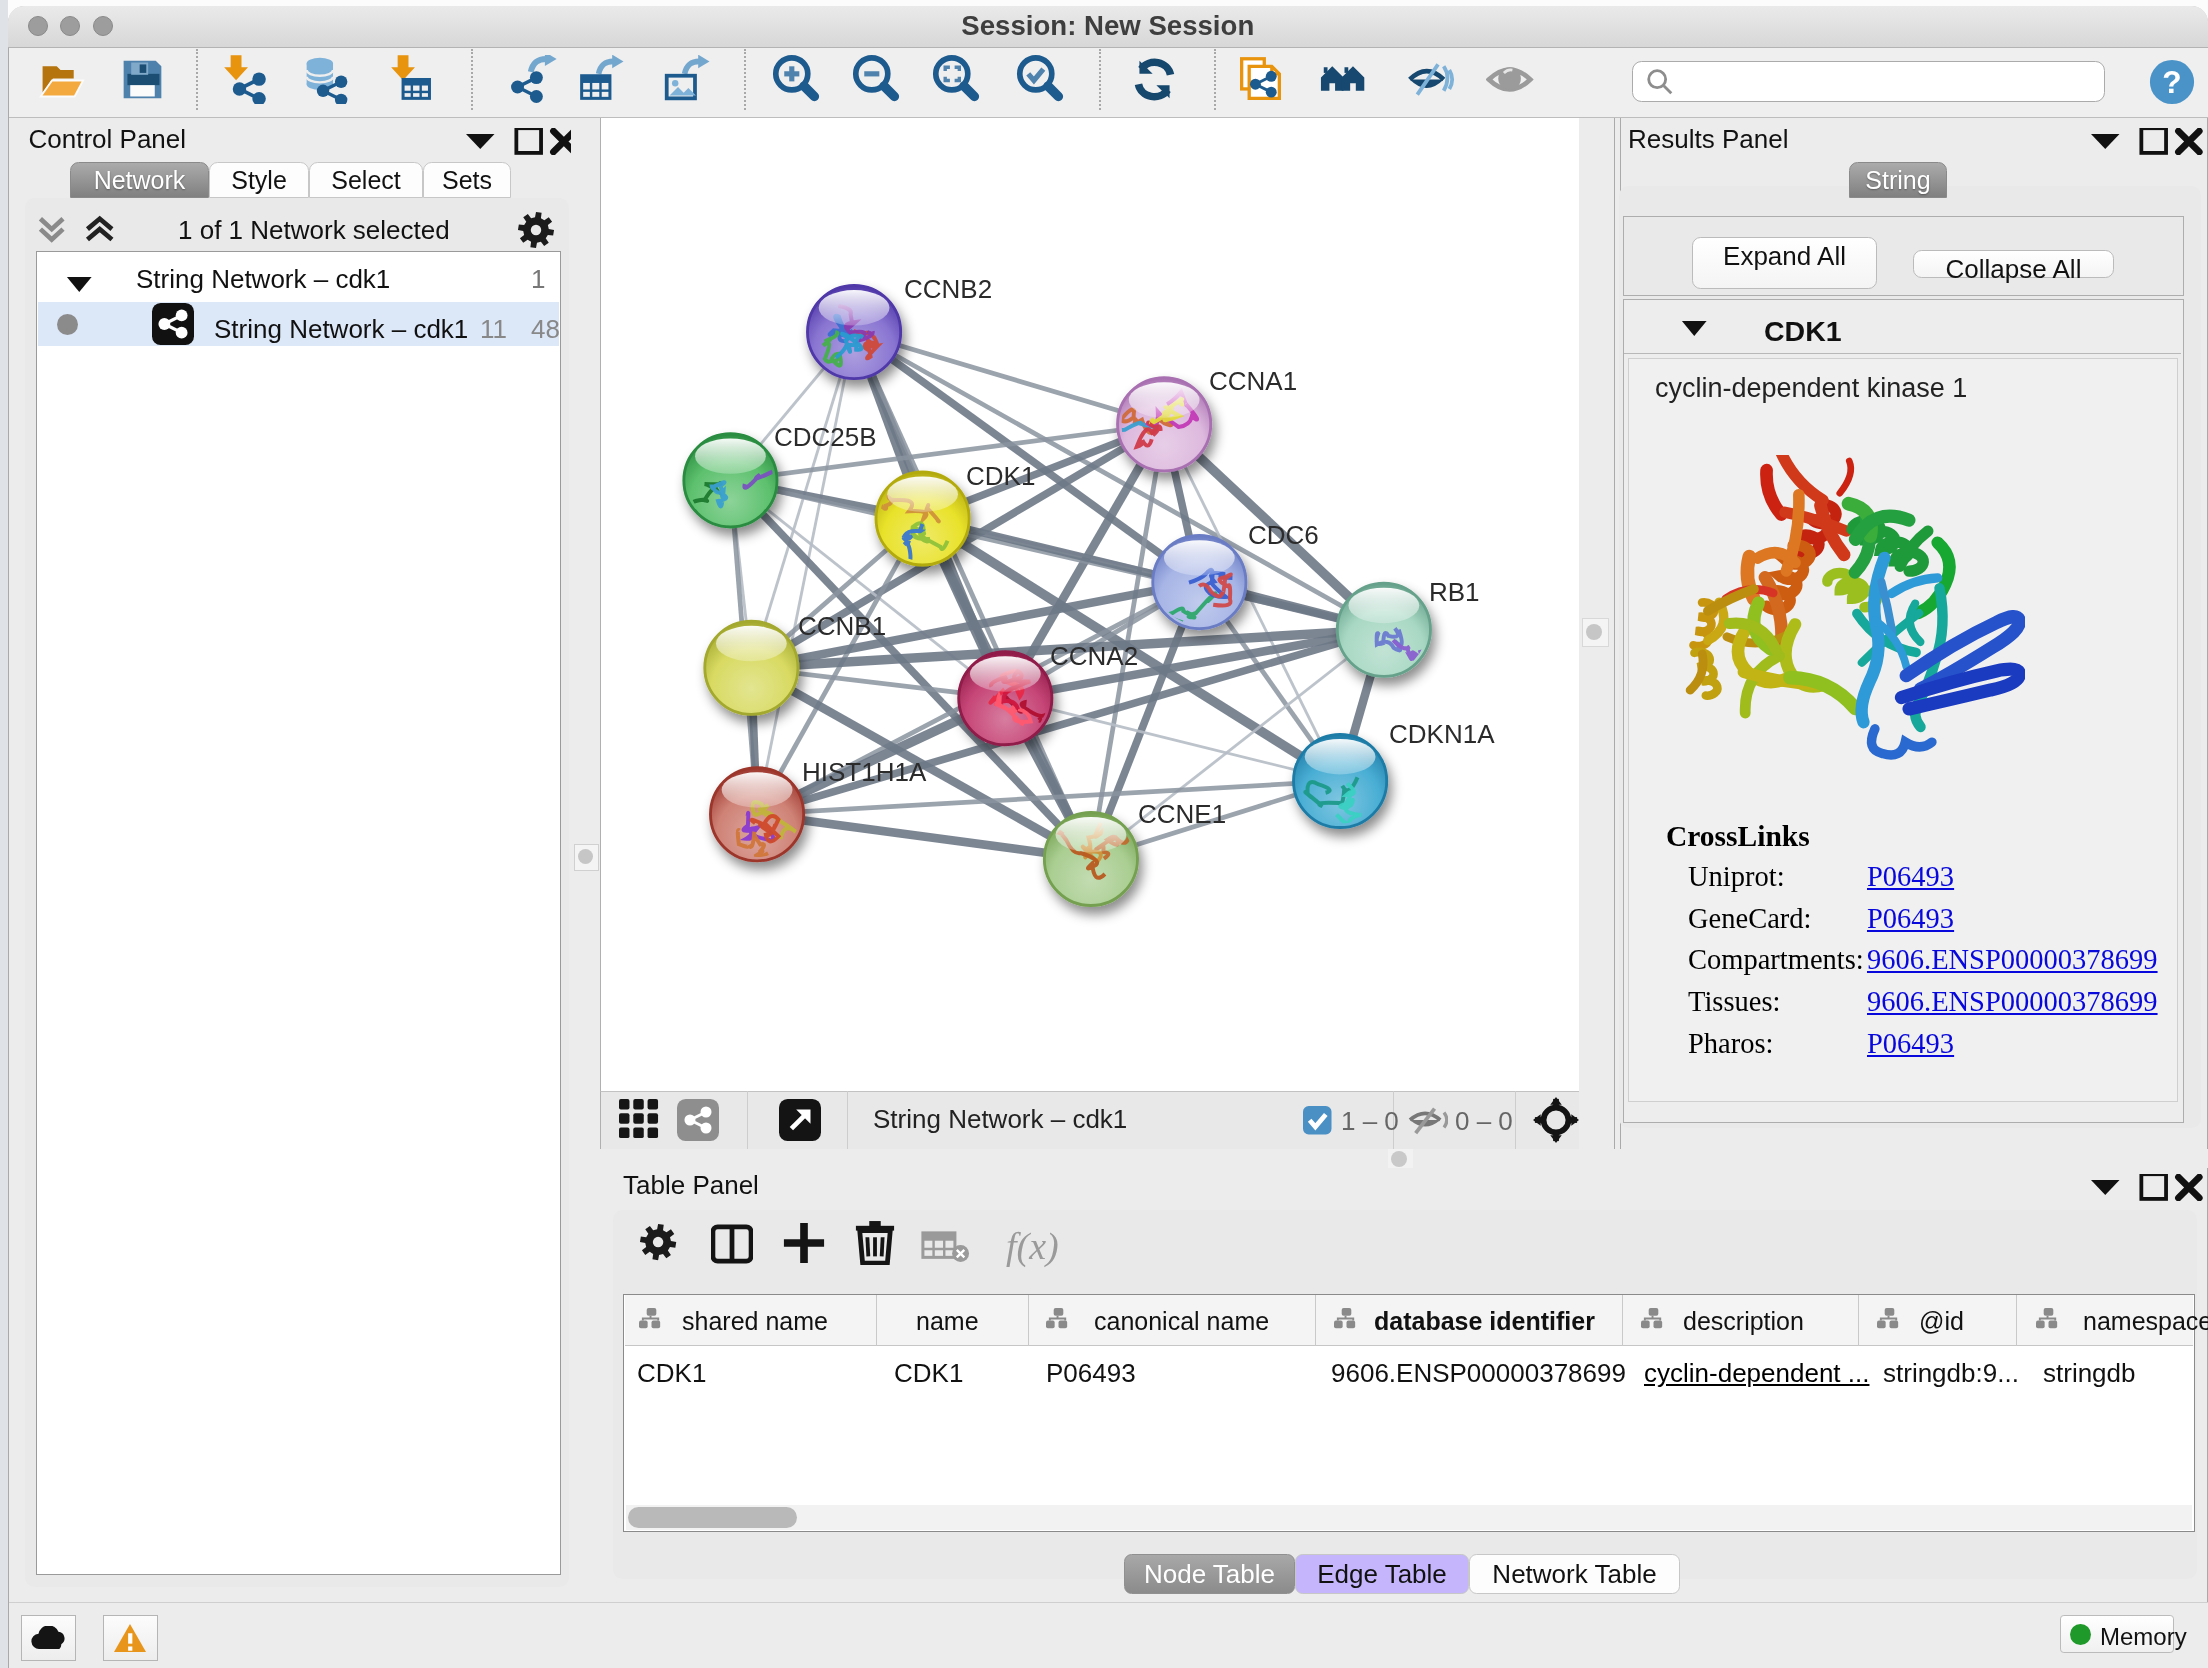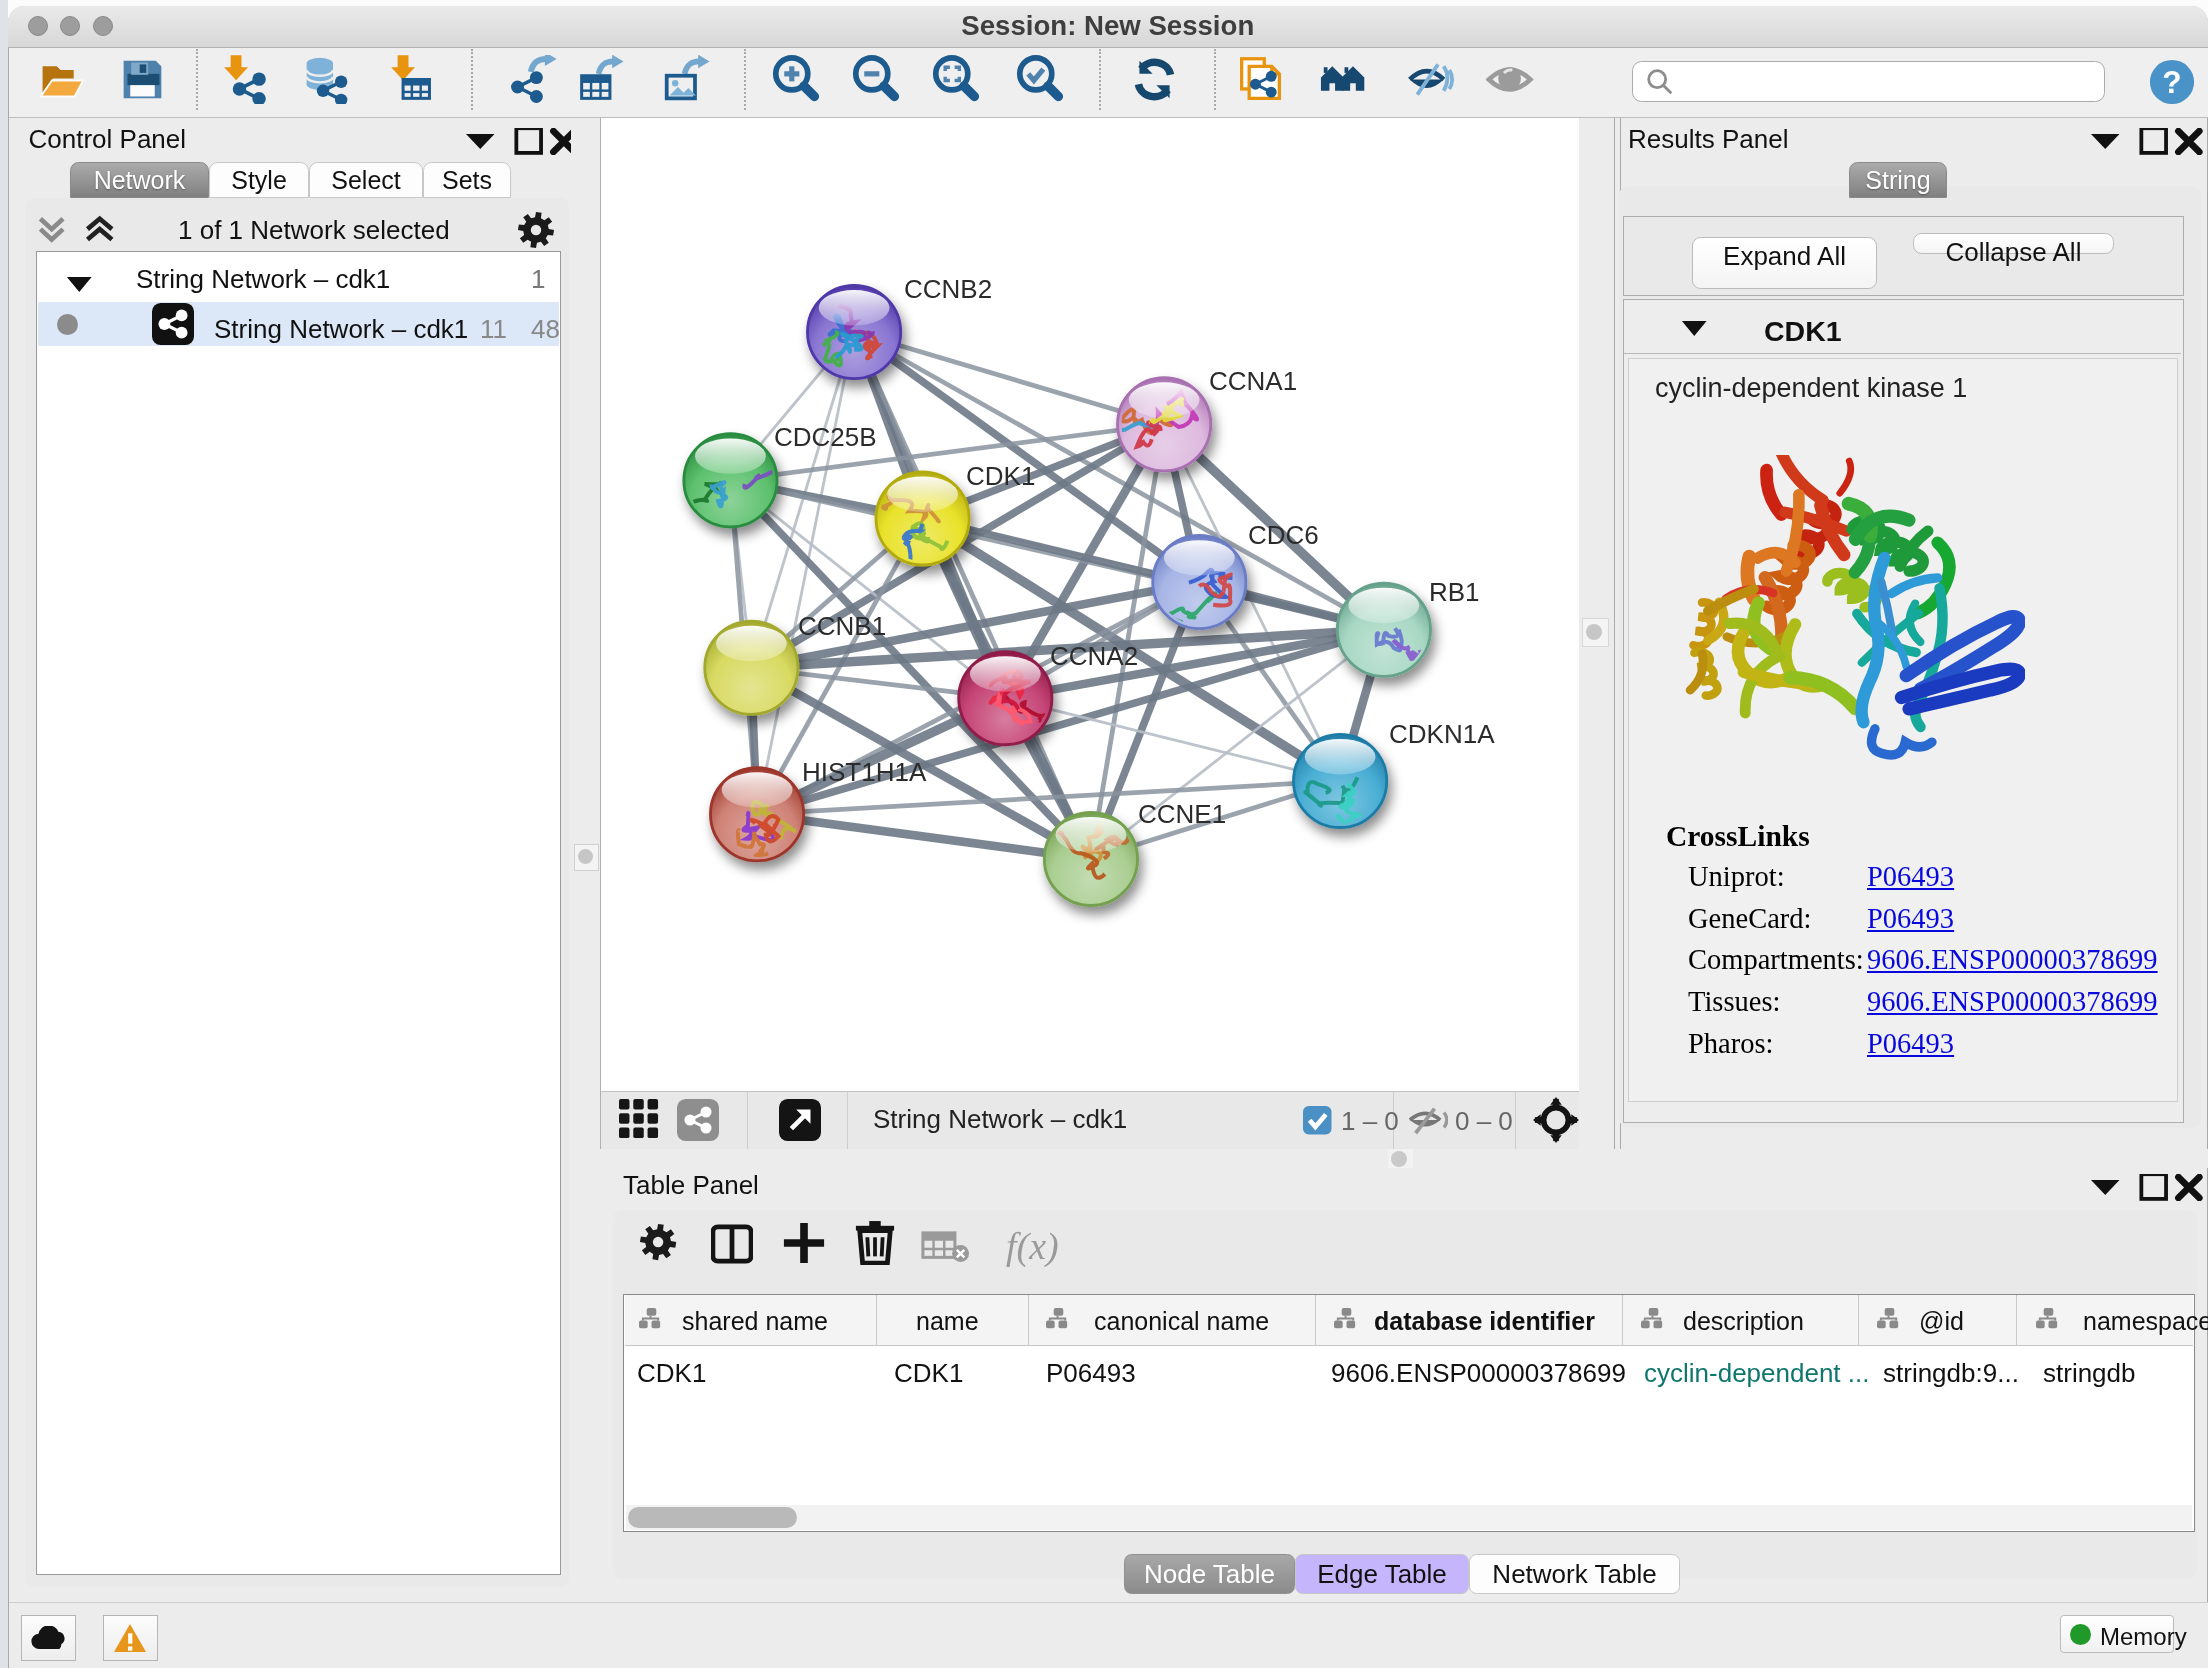--- a/index.html
+++ b/index.html
@@ -567,21 +567,21 @@
 <div class="abs" style="left:1628px;top:124px;font-size:26px;color:#111;font-weight:normal;white-space:nowrap;">Results Panel</div>
 <svg class="abs" style="left:2091px;top:128px;" width="114" height="27" viewBox="0 0 120 28">
     <path d="M0 6 h30 l-15 16 z" fill="#111"></path>
     <rect x="53" y="0" width="26" height="26" fill="none" stroke="#111" stroke-width="4"></rect>
     <path d="M92 3 l22 22 M114 3 l-22 22" stroke="#111" stroke-width="7" stroke-linecap="round"></path>
   </svg>
 <div class="tab tabsel" style="left:1849px;top:162px;width:98px">String</div>
 <div class="abs inner" style="left:1619px;top:186px;width:582px;height:942px"></div>
 <div class="abs" style="left:1623px;top:216px;width:561px;height:80px;border:1.9px solid #adadad"></div>
 <div class="btn" style="left:1692px;top:237px;width:185px;height:52px;line-height:36px">Expand All</div>
-<div class="btn" style="left:1913px;top:233px;width:201px;height:21px;line-height:36px">Collapse All</div>
+<div class="btn" style="left:1913px;top:250px;width:201px;height:28px;line-height:36px">Collapse All</div>
 <div class="abs" style="left:1623px;top:299px;width:561px;height:824px;border:1.9px solid #adadad;background:#ededed"></div>
 <div class="abs" style="left:1624px;top:301px;width:557px;height:53px;border-bottom:1.9px solid #b8b8b8"></div>
 <svg class="abs" style="left:1680px;top:318px;" width="28.5" height="21" viewBox="0 0 30 22">
     <path d="M2 3 h26 l-13 16 z" fill="#111"></path>
   </svg>
 <div class="abs" style="left:1764px;top:315px;font-size:28.5px;color:#111;font-weight:bold;white-space:nowrap;">CDK1</div>
 <div class="abs" style="left:1628px;top:358px;width:550px;height:744px;background:#f0f0f0;border:1px solid #cfcfcf"></div>
 <div class="abs" style="left:1655px;top:373px;font-size:27px;color:#222;font-weight:normal;white-space:nowrap;">cyclin-dependent kinase 1</div>
 <svg class="abs" style="left:1664px;top:455px;" width="361" height="314" viewBox="0 0 380 330">
     <g>
@@ -737,21 +737,21 @@
 <div class="abs" style="left:876px;top:1295px;width:0;height:51px;border-left:1.9px solid #c9c9c9"></div>
 <div class="abs" style="left:1028px;top:1295px;width:0;height:51px;border-left:1.9px solid #c9c9c9"></div>
 <div class="abs" style="left:1315px;top:1295px;width:0;height:51px;border-left:1.9px solid #c9c9c9"></div>
 <div class="abs" style="left:1622px;top:1295px;width:0;height:51px;border-left:1.9px solid #c9c9c9"></div>
 <div class="abs" style="left:1858px;top:1295px;width:0;height:51px;border-left:1.9px solid #c9c9c9"></div>
 <div class="abs" style="left:2016px;top:1295px;width:0;height:51px;border-left:1.9px solid #c9c9c9"></div>
 <div class="abs" style="left:637px;top:1358px;font-size:26px;color:#111;font-weight:normal;white-space:nowrap;">CDK1</div>
 <div class="abs" style="left:894px;top:1358px;font-size:26px;color:#111;font-weight:normal;white-space:nowrap;">CDK1</div>
 <div class="abs" style="left:1046px;top:1358px;font-size:26px;color:#111;font-weight:normal;white-space:nowrap;">P06493</div>
 <div class="abs" style="left:1331px;top:1358px;font-size:26px;color:#111;font-weight:normal;white-space:nowrap;">9606.ENSP00000378699</div>
-<div class="abs" style="left:1644px;top:1358px;font-size:26px;color:#0f766e;font-weight:normal;white-space:nowrap;">cyclin-dependent ...</div>
+<div class="abs" style="left:1644px;top:1358px;font-size:26px;color:#000000;font-weight:normal;white-space:nowrap;text-decoration:underline;">cyclin-dependent ...</div>
 <div class="abs" style="left:1883px;top:1358px;font-size:26px;color:#111;font-weight:normal;white-space:nowrap;">stringdb:9...</div>
 <div class="abs" style="left:2043px;top:1358px;font-size:26px;color:#111;font-weight:normal;white-space:nowrap;">stringdb</div>
 <div class="abs" style="left:626px;top:1505px;width:1566px;height:25px;background:#f2f2f2"></div>
 <div class="abs" style="left:628px;top:1507px;width:169px;height:21px;background:#b9b9b9;border-radius:10.5px"></div>
 <div class="abs" style="left:1124px;top:1554px;width:171px;height:40px;background:linear-gradient(#a8a8a8,#8b8b8b);color:#fff;border:1px solid #909090;border-radius:7.6px;text-align:center;font-size:26px;line-height:38px">Node Table</div>
 <div class="abs" style="left:1295px;top:1554px;width:174px;height:40px;background:#c4b5fd;color:#111;border:1px solid #c7c7c7;border-radius:7.6px;text-align:center;font-size:26px;line-height:38px">Edge Table</div>
 <div class="abs" style="left:1469px;top:1554px;width:211px;height:40px;background:#fdfdfd;color:#111;border:1px solid #c7c7c7;border-radius:7.6px;text-align:center;font-size:26px;line-height:38px">Network Table</div>
 <div class="abs" style="left:8.6px;top:1602px;width:2200px;height:67px;background:#ececec;border-top:1.9px solid #cfcfcf"></div>
 <div class="abs" style="left:21px;top:1615px;width:55px;height:46px;background:linear-gradient(#fcfcfc,#ededed);border:1.9px solid #b5b5b5"></div>
 <svg class="abs" style="left:30px;top:1626px;" width="36" height="25" viewBox="0 0 38 26">

